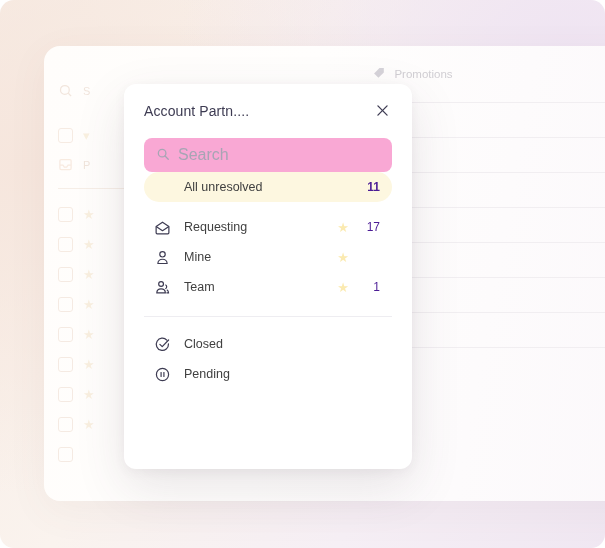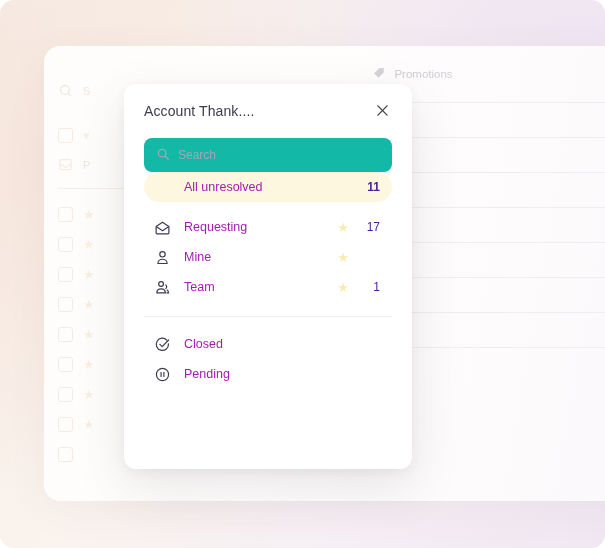--- a/index.html
+++ b/index.html
@@ -147,24 +147,24 @@
   .search-wrap {
     position: relative;
     margin-top: 8px;
     height: 34px;
   }
   .search-field {
     width: 100%;
     height: 34px;
     border: none;
     outline: none;
-    background: #14b8a6;
+    background: #f9a8d4;
     border-radius: 8px;
     padding: 0 12px 0 34px;
-    font-size: 12px;
+    font-size: 16px;
     color: #43415a;
     font-family: "Liberation Sans", sans-serif;
   }
   .search-field::placeholder { color: #a7a5b4; }
   .search-ico {
     position: absolute;
     left: 12px; top: 9px;
     color: #a7a5b4;
     pointer-events: none;
   }
@@ -186,21 +186,21 @@
   .row .ico {
     width: 22px;
     flex: none;
     display: flex;
     align-items: center;
     color: #3d3b52;
   }
   .row .lbl {
     flex: 1;
     font-size: 12.5px;
-    color: #a21caf;
+    color: #404040;
     padding-left: 8px;
   }
   .row .star {
     width: 22px;
     text-align: center;
     font-size: 13px;
     color: #fbeab0;
     flex: none;
   }
   .row .cnt {
@@ -336,21 +336,21 @@
       <div class="list-row">
         <span class="subj">uote</span>
         <span class="prev">I'd like to know if you ship from Tor</span>
       </div>
     </div>
   </div>
 
   <div id="views-modal">
 
     <div class="modal-head">
-      <div class="modal-title">Account Thank....</div>
+      <div class="modal-title">Account Partn....</div>
       <div class="close-btn">
         <span>
           <svg width="11" height="11" viewBox="0 0 12 12" fill="none" stroke="#3d3b52" stroke-width="1.4" stroke-linecap="round">
             <line x1="1" y1="1" x2="11" y2="11"></line>
               <line x1="11" y1="1" x2="1" y2="11"></line>
           </svg>
         </span>
       </div>
     </div>
 

